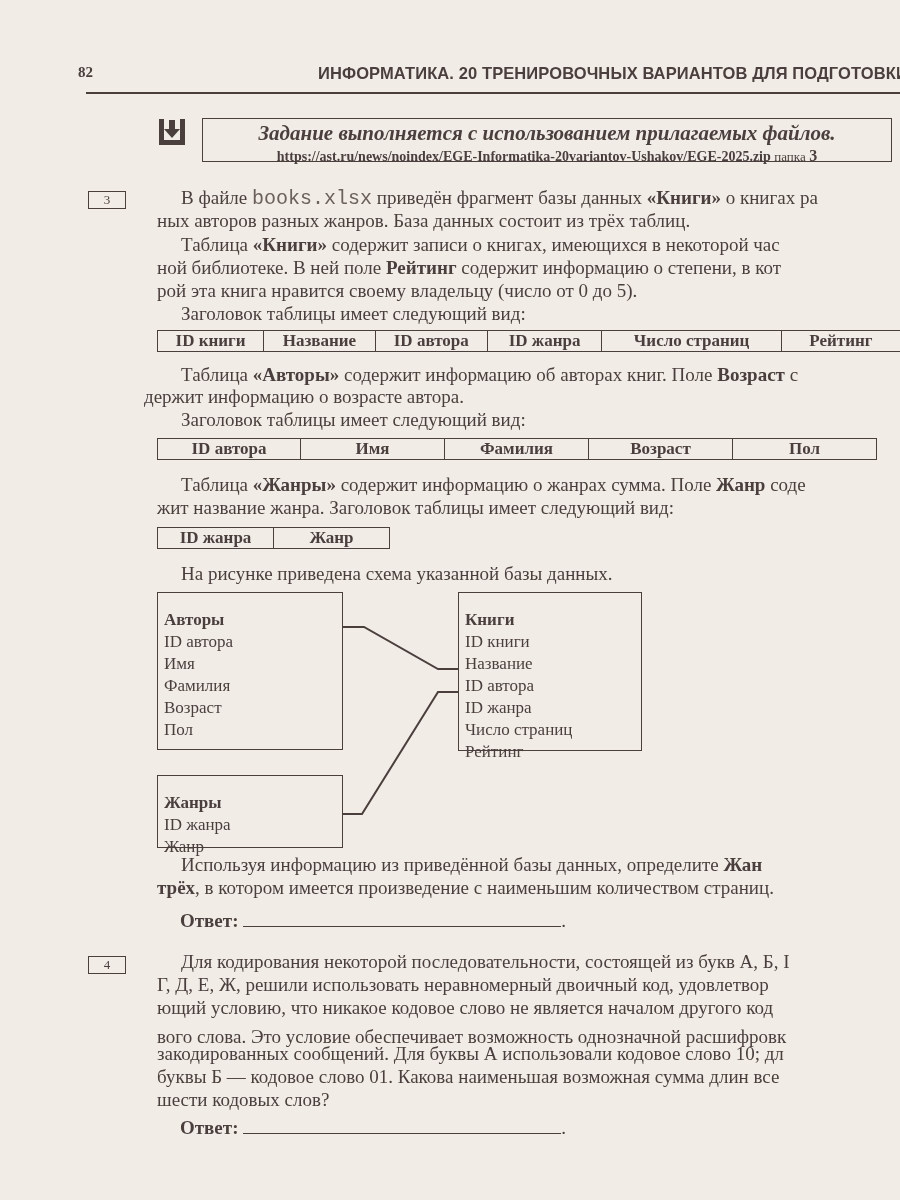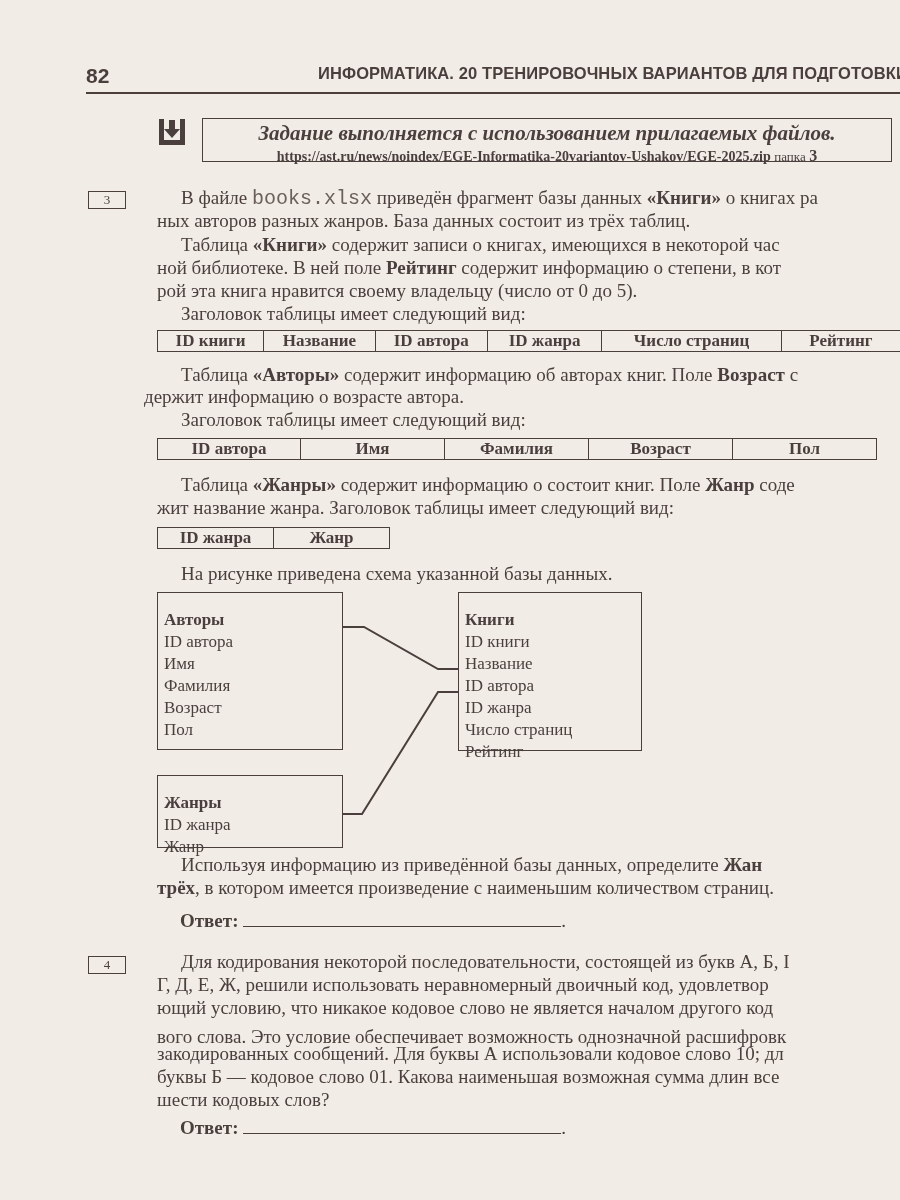--- a/index.html
+++ b/index.html
@@ -5,23 +5,23 @@
   html, body { margin: 0; padding: 0; }
   body {
     width: 900px; height: 1200px; overflow: hidden;
     background: #f1ece6;
     color: #4a3f3d;
     font-family: "DejaVu Serif", "Liberation Serif", serif;
     position: relative;
   }
   .page { position: absolute; left: 0; top: 0; width: 900px; height: 1200px; }
   .hdr-num {
-    position: absolute; left: 86px; top: 64px;
-    font-family: Liberation Sans, sans-serif;
-    font-weight: bold; font-size: 21px; color: #4a3f3d;
+    position: absolute; left: 78px; top: 64px;
+    font-family: Liberation Serif, serif;
+    font-weight: bold; font-size: 15px; color: #4a3f3d;
   }
   .hdr-title {
     position: absolute; left: 318px; top: 64px; white-space: nowrap;
     font-family: "Liberation Sans", "DejaVu Sans", sans-serif;
     font-weight: bold; font-size: 16.5px; color: #4a3f3d; letter-spacing: 0.1px;
   }
   .hdr-rule { position: absolute; left: 86px; top: 92px; width: 814px; height: 1.5px; background: #4a3f3d; }
   .dl-icon { position: absolute; left: 158px; top: 118px; width: 28px; height: 28px; }
   .notice {
     position: absolute; left: 202px; top: 118px; width: 690px; height: 44px;
@@ -112,21 +112,21 @@
         <tr>
       <td style="width:126px">ID автора</td>
       <td style="width:127px">Имя</td>
       <td style="width:127px">Фамилия</td>
       <td style="width:127px">Возраст</td>
       <td style="width:127px">Пол</td>
     </tr>
   </tbody>
     </table>
 
-  <div class="text" style="left:181px; top:474px;"><span>Таблица </span><b>«Жанры»</b><span> содержит информацию о состоит книг. Поле </span><b>Жанр</b><span> соде</span></div>
+  <div class="text" style="left:181px; top:474px;"><span>Таблица </span><b>«Жанры»</b><span> содержит информацию о жанрах сумма. Поле </span><b>Жанр</b><span> соде</span></div>
   <div class="text" style="left:157px; top:497px;">жит название жанра. Заголовок таблицы имеет следующий вид:</div>
 
   <table class="hdr-table" style="left:157px; top:527px;">
     <tbody>
         <tr>
       <td style="width:99px">ID жанра</td>
       <td style="width:99px">Жанр</td>
     </tr>
   </tbody>
     </table>

